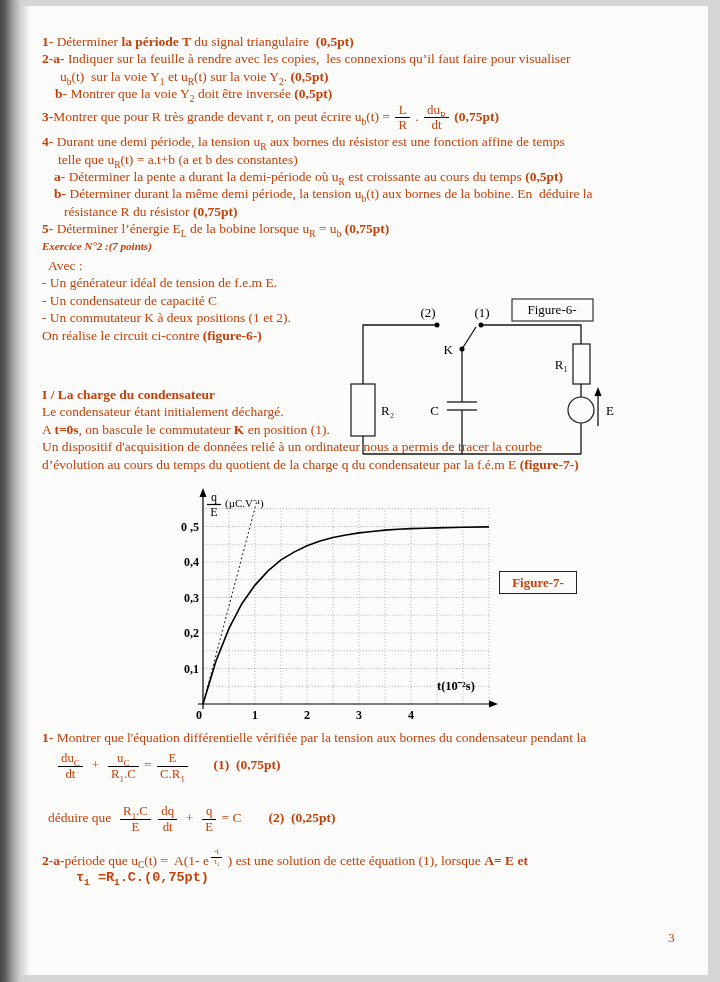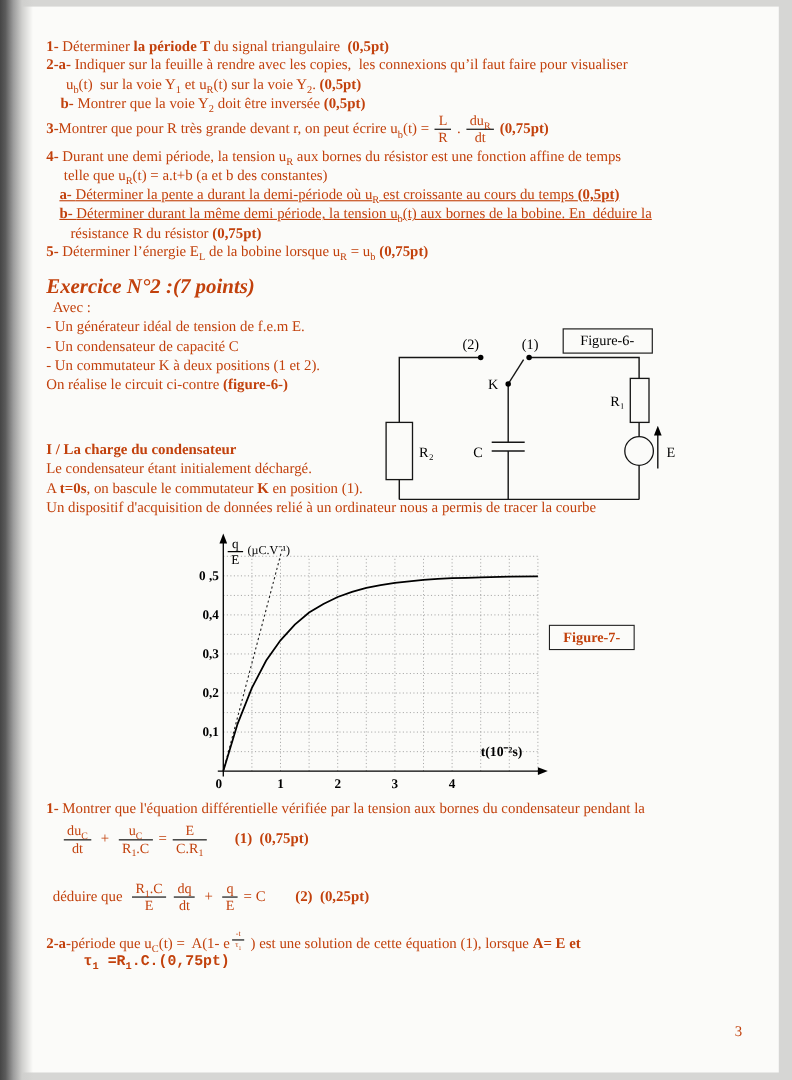--- a/index.html
+++ b/index.html
@@ -11,24 +11,24 @@
   .scan-edge{position:absolute;left:0;top:0;bottom:0;width:30px;z-index:7;
      background:linear-gradient(90deg,#454545 0,#5c5c5c 5px,#9b9b9b 12px,#cfcfcd 20px,rgba(251,251,249,0) 30px);}
   .content{position:relative;padding:33px 30px 0 42px;z-index:2;}
   .line{font-size:13.5px;line-height:17.4px;white-space:pre;}
   .b{font-weight:bold;} .i{font-style:italic;}
   sub,sup{font-size:0.7em;line-height:0;}
   .frac{display:inline-block;vertical-align:middle;text-align:center;margin:0 2px;font-size:0.95em;}
   .frac .fnum{display:block;border-bottom:1px solid #000;padding:0 3px;line-height:1.15;}
   .frac .fden{display:block;padding:0 3px;line-height:1.15;}
   sup .frac, sup.fracwrap .frac{font-size:0.78em;}
-  .ex2-title{font-size:19px;margin-top:14px;margin-bottom:2px;}
+  .ex2-title{font-size:11px;margin-bottom:2px;}
   .sec-title{margin-top:42px;}
   .ind18{padding-left:18px;} .ind13{padding-left:13px;} .ind16{padding-left:16px;}
-  .ind12{padding-left:12px;text-decoration:underline;} .ind22{padding-left:22px;} .ind6{padding-left:6px;}
+  .ind12{padding-left:12px;} .ind22{padding-left:22px;} .ind6{padding-left:6px;}
   .eqline{padding:5px 0 6px 14px;}
   .eqline2{padding:4px 0 6px 6px;margin-top:12px;}
   .taul{padding-left:34px;font-family:Liberation Mono, monospace;}
   .q2a-line{margin-top:8px;}
   
   .fig6{position:absolute;left:335px;top:292px;width:320px;height:175px;z-index:3;}
   .wire{stroke:#161616;stroke-width:1.3;fill:none;}
   .comp{fill:#fbfbf9;stroke:#161616;stroke-width:1.2;}
   .node{fill:#000;}
   .clabel{font-family:"Liberation Serif",serif;font-size:13px;fill:#000;}
@@ -77,20 +77,21 @@
     <div class="line ind6"><span>Avec :</span></div>
     <div class="line"><span>- Un générateur idéal de tension de f.e.m E.</span></div>
     <div class="line"><span>- Un condensateur de capacité C</span></div>
     <div class="line"><span>- Un commutateur K à deux positions (1 et 2).</span></div>
     <div class="line"><span>On réalise le circuit ci-contre </span><span class="b">(figure-6-)</span></div>
 
     <div class="line sec-title"><span class="b">I / La charge du condensateur</span></div>
     <div class="line"><span>Le condensateur étant initialement déchargé.</span></div>
     <div class="line"><span>A </span><span class="b">t=0s</span><span>, on bascule le commutateur </span><span class="b">K</span><span> en position (1).</span></div>
     <div class="line"><span>Un dispositif d'acquisition de données relié à un ordinateur nous a permis de tracer la courbe</span></div>
+    <div class="line"><span>d’évolution au cours du temps du quotient de la charge q du condensateur par la f.é.m E </span><span class="b">(figure-7-)</span></div>
 
     <div class="chart-block">
       <svg class="fig7-svg" width="340" height="244" viewBox="0 0 340 244">
         <g id="fig7-grid">
             <line x1="28" y1="203.3" x2="314" y2="203.3" class="grid"></line>
             <line x1="28" y1="185.5" x2="314" y2="185.5" class="grid"></line>
             <line x1="28" y1="167.8" x2="314" y2="167.8" class="grid"></line>
             <line x1="28" y1="150" x2="314" y2="150" class="grid"></line>
             <line x1="28" y1="132.3" x2="314" y2="132.3" class="grid"></line>
             <line x1="28" y1="114.5" x2="314" y2="114.5" class="grid"></line>

